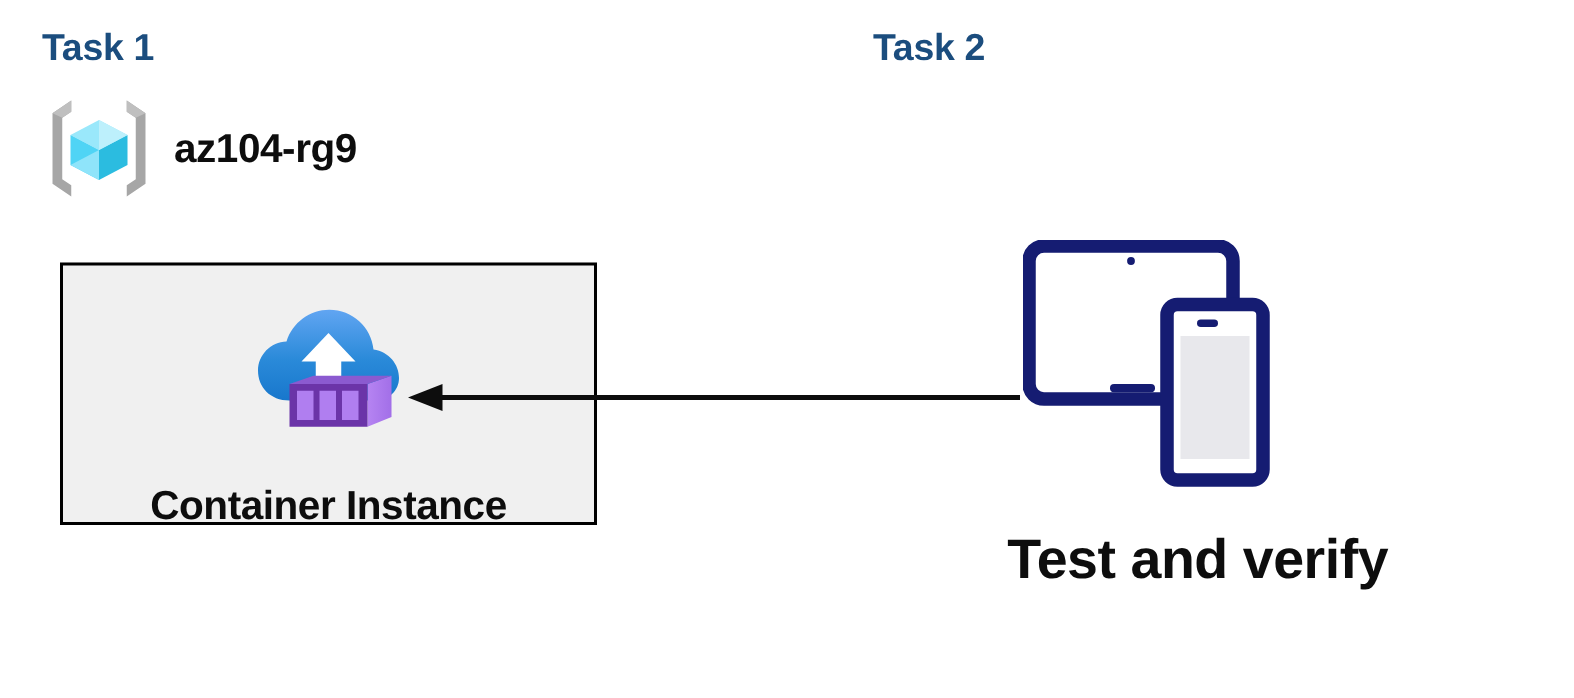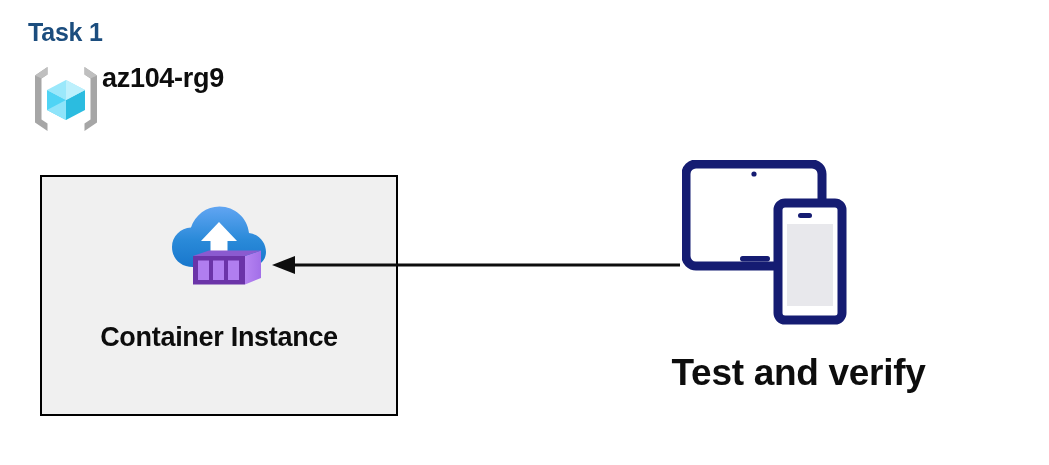--- a/index.html
+++ b/index.html
@@ -30,38 +30,40 @@
   }
   #task1-title { left: 28px;  top: 18px; }
   #task2-title { left: 582px; top: 18px; }
 
   
   #rg-row {
     position: absolute;
     left: 30px;
     top: 63px;
     display: flex;
+    align-items: center;
+    gap: 14px;
   }
   #rg-icon { width: 72px; height: 72px; display: block; }
   #rg-label {
     font-size: 27px;
     font-weight: bold;
     color: #0d0d0d;
     white-space: nowrap;
     letter-spacing: -0.3px;
   }
 
   
   #container-card {
     position: absolute;
     box-sizing: border-box;
     left: 40px;
     top: 175px;
     width: 358px;
-    height: 241px;
+    height: 175px;
     background: #f0f0f0;
     border: 2px solid #000000;
   }
   #ci-icon {
     position: absolute;
     left: 50%;
     transform: translateX(-50%);
     top: 18px;
     width: 100px;
     height: 100px;
@@ -175,20 +177,21 @@
 
       <rect x="29" y="65.5" width="11" height="19.5" fill="#b07ef0"></rect>
       <rect x="44" y="65.5" width="11" height="19.5" fill="#b07ef0"></rect>
       <rect x="59" y="65.5" width="11" height="19.5" fill="#b07ef0"></rect>
     </svg>
     <div id="ci-label">Container Instance</div>
   </div>
 
   <div id="task2-panel"></div>
 
+  <div id="task2-title" class="task-title">Task 2</div>
 
   <svg id="devices-icon" viewBox="0 0 182 170">
 
     <rect x="4" y="4" width="136" height="102" rx="10" ry="10" fill="none" stroke="#151c72" stroke-width="9"></rect>
 
     <circle cx="72" cy="14" r="2.6" fill="#151c72"></circle>
 
     <rect x="58" y="96" width="30" height="5.5" rx="2.7" ry="2.7" fill="#151c72"></rect>
 
     <rect x="96" y="43" width="64" height="117" rx="7" ry="7" fill="#ffffff" stroke="#151c72" stroke-width="9"></rect>

